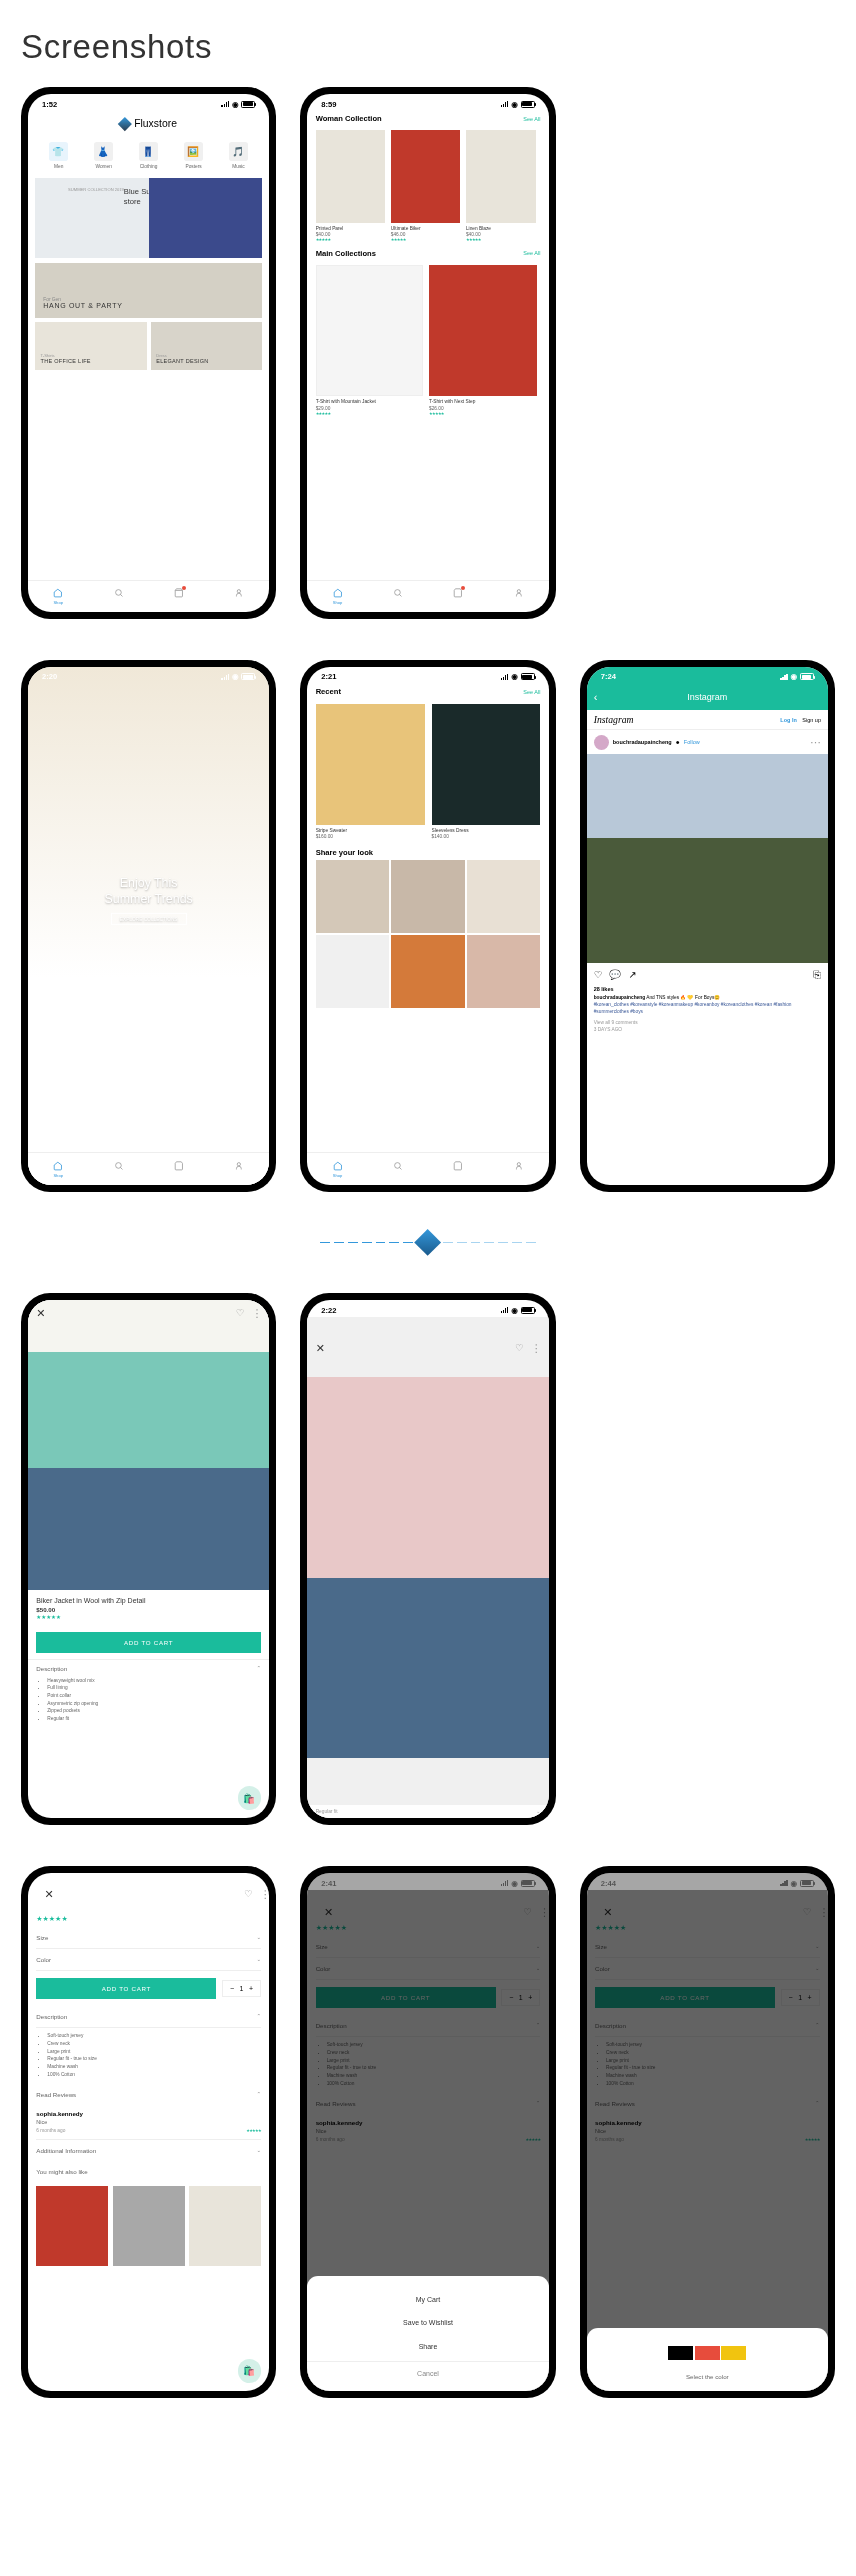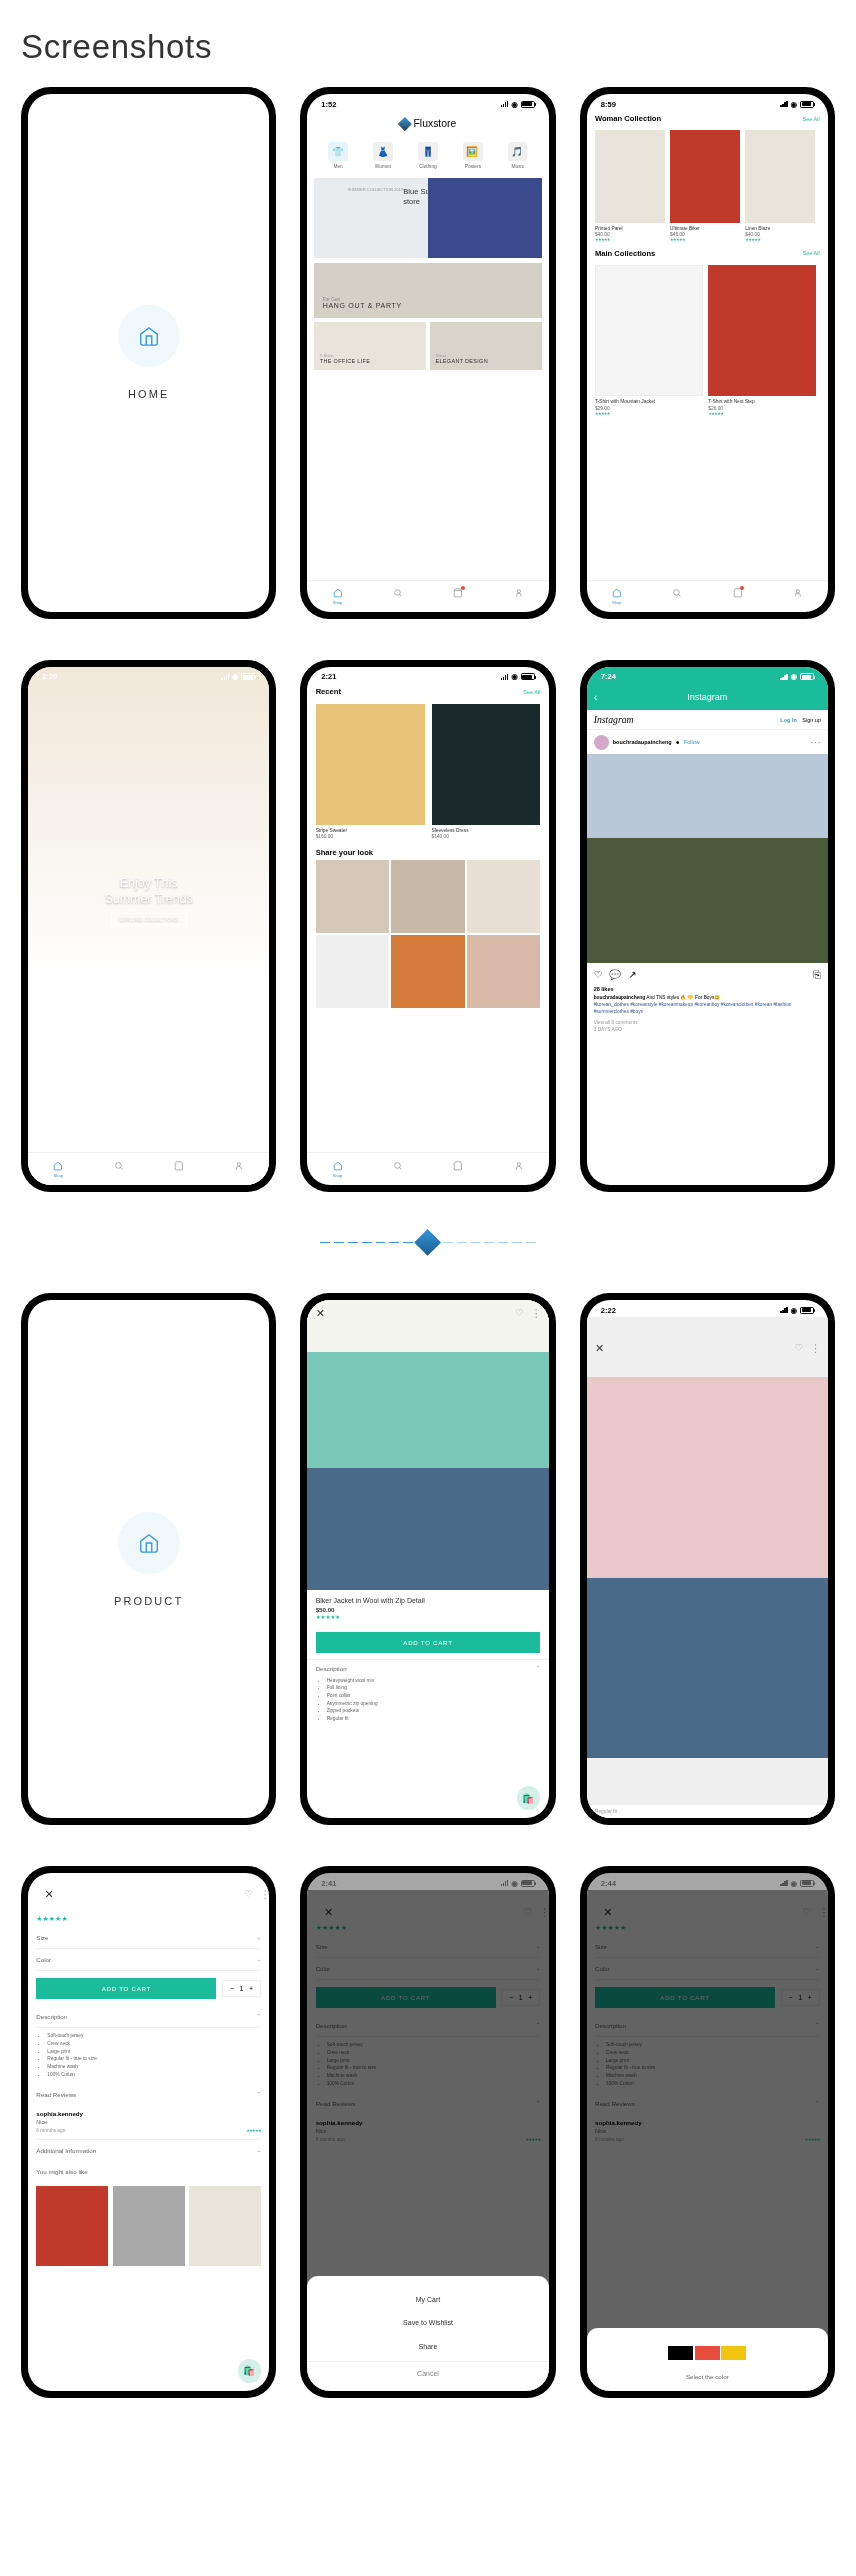--- a/index.html
+++ b/index.html
@@ -169,33 +169,20 @@
 
 svg { display: block; }
 </style>
 </head>
 <body>
 
 <h1 class="page-title">Screenshots</h1>
 
 <div class="grid">
 
-  <div class="phone">
-    <div class="phone-screen">
-      <div class="splash">
-        <div class="splash-icon">
-          <svg width="22" height="22" viewBox="0 0 24 24" fill="none" stroke="#3498db" stroke-width="1.5">
-              <path d="M3 10l9-7 9 7v10a2 2 0 01-2 2H5a2 2 0 01-2-2V10z"></path>
-              <path d="M9 22V12h6v10"></path>
-            </svg>
-        </div>
-        <div class="splash-label">HOME</div>
-      </div>
-    </div>
-  </div>
 
   <div class="phone">
     <div class="phone-screen">
       <div class="status-bar">
         <span>1:52</span>
         <div class="status-icons">
             <div class="sig">
               <span></span>
               <span></span>
               <span></span>
@@ -587,33 +574,20 @@
       <div class="dash light"></div>
       <div class="dash light"></div>
       <div class="dash light"></div>
       <div class="dash light"></div>
       <div class="dash light"></div>
     </div>
 </div>
 
 <div class="grid">
 
-  <div class="phone">
-    <div class="phone-screen">
-      <div class="splash">
-        <div class="splash-icon">
-          <svg width="22" height="22" viewBox="0 0 24 24" fill="none" stroke="#3498db" stroke-width="1.5">
-              <path d="M3 10l9-7 9 7v10a2 2 0 01-2 2H5a2 2 0 01-2-2V10z"></path>
-              <path d="M9 22V12h6v10"></path>
-            </svg>
-        </div>
-        <div class="splash-label">PRODUCT</div>
-      </div>
-    </div>
-  </div>
 
   <div class="phone">
     <div class="phone-screen" style="position:relative;">
       <div class="pd-top">
         <div class="pd-jacket"></div>
         <div class="pd-topbar">
           <span class="pd-close">✕</span>
           <div style="display:flex;gap:7px;">
             <span class="pd-heart">♡</span>
             <span class="pd-more">⋮</span>

